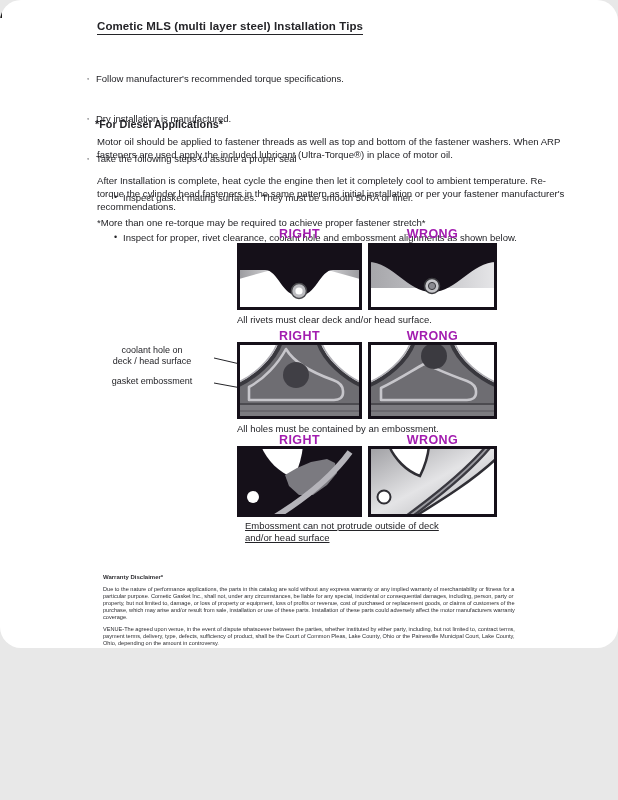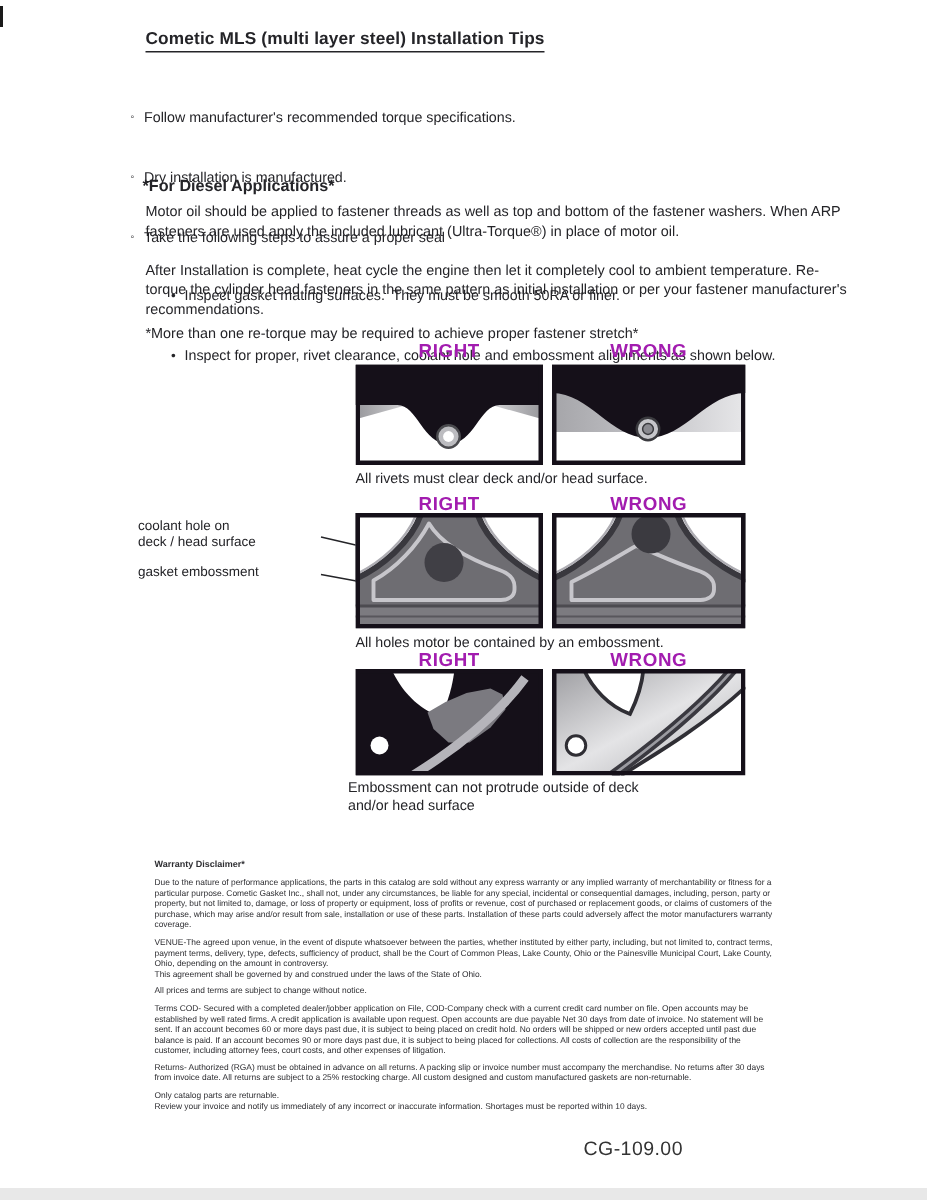--- a/index.html
+++ b/index.html
@@ -1,38 +1,38 @@
 <!DOCTYPE html>
 <html><head>
 <meta charset="utf-8">
 <style>
   html,body{margin:0;padding:0;background:#e8e8e8;}
-  #page{position:relative;width:618px;height:792px;background:#ffffff;
-        font-family:"Liberation Sans",sans-serif;color:#242428;overflow:hidden;}
+  #page{position:relative;width:618px;height:648px;background:#ffffff;
+        font-family:"Liberation Sans",sans-serif;color:#242428;overflow:hidden;border-radius:21px;}
   .abs{position:absolute;}
 
   
   #title{left:97px;top:20px;font-size:11.5px;font-weight:bold;
          border-bottom:1.6px solid #242428;padding-bottom:2px;letter-spacing:.1px;}
 
   
   #tips{left:87px;top:46px;width:480px;font-size:9.5px;line-height:13.2px;white-space:pre-wrap;}
   .bline{display:flex;}
   .bline .mk{width:9px;flex:0 0 9px;font-size:7px;line-height:13.2px;}
   .sub{margin-left:27px;}
   .sub .mk{font-size:9px;}
 
   
   #diesel-heading{left:95px;top:118px;font-size:10.8px;font-weight:bold;}
   .para{left:97px;width:474px;font-size:9.6px;line-height:13px;white-space:pre-wrap;}
 
   
   .rw{font-size:12.5px;font-weight:bold;text-align:center;letter-spacing:.4px;color:#a21caf;}
   .cap{font-size:9.5px;line-height:11.5px;color:#242428;}
-  .annot{font-size:9px;line-height:10.5px;text-align:left;color:#242428;}
+  .annot{font-size:9px;line-height:10.5px;text-align:center;color:#242428;}
   .panel{display:block;}
 
   
   #legal{left:103px;top:574px;width:416px;font-size:5.6px;line-height:7px;color:#2e2e32;}
   #legal p{margin:0 0 4.5px 0;}
   #legal .tight{margin:0;}
   #legal .head{font-weight:bold;font-size:6px;margin-bottom:5px;}
 
   #page-code{left:389px;top:758px;font-size:13px;color:#333;letter-spacing:.3px;}
   #artifact{left:0;top:4px;width:2px;height:14px;background:#1a1a1a;}
@@ -136,21 +136,21 @@
     <line x1="0" y1="69" x2="129" y2="69" stroke="#58575c" stroke-width="1.2"></line>
     <path d="M0,0 H46 C39,20 18,36 0,44 Z" fill="#ffffff" stroke="#39383e" stroke-width="4"></path>
     <path d="M2,40 C17,33 35,19 42,2" stroke="#aeadb3" stroke-width="1.5" fill="none"></path>
     <path d="M129,0 H83 C90,20 111,36 129,44 Z" fill="#ffffff" stroke="#39383e" stroke-width="4"></path>
     <path d="M127,40 C112,33 94,19 87,2" stroke="#aeadb3" stroke-width="1.5" fill="none"></path>
     <path d="M13,58 L13,46 C30,38 45,28 56,22 C63,24 76,31 99,39 C105,41.5 108,45 108,49 L108,51 C108,55.5 104,58 99,58 Z" fill="none" stroke="#c7c6cb" stroke-width="2.6" stroke-linejoin="round"></path>
     <circle cx="66" cy="14" r="13" fill="#3b3a40"></circle>
     <rect x="1.5" y="1.5" width="126" height="74" fill="none" stroke="#151019" stroke-width="3"></rect>
   </svg>
 
-  <div class="abs cap" style="left:237px;top:423px;">All holes motor be contained by an embossment.</div>
+  <div class="abs cap" style="left:237px;top:423px;">All holes must be contained by an embossment.</div>
 
   <div class="abs rw" style="left:237px;top:433px;width:125px;">RIGHT</div>
   <div class="abs rw" style="left:368px;top:433px;width:129px;">WRONG</div>
 
   <svg class="abs panel" style="left:237px;top:446px;" width="125" height="71" viewBox="0 0 125 71">
     <rect width="125" height="71" fill="#151019"></rect>
     <path d="M24,0 C30,14 42,27 57,32 C62,21 65,10 66,0 Z" fill="#ffffff"></path>
     <polygon points="48,29 60,22 74,16 90,13 98,17 100,27 90,39 76,49 62,49 52,40" fill="#7b7a80"></polygon>
     <path d="M38,71 C64,55 94,32 113,6" stroke="#b5b4ba" stroke-width="6" fill="none"></path>
     <circle cx="16" cy="51" r="6" fill="#ffffff"></circle>
@@ -168,21 +168,21 @@
     <rect width="129" height="71" fill="#ffffff"></rect>
     <path d="M0,0 H129 V12 C101,38 67,58 46,71 H0 Z" fill="url(#gb3)"></path>
     <path d="M129,12 C101,38 67,58 46,71" stroke="#2f2e34" stroke-width="2.5" fill="none"></path>
     <path d="M21,0 C27,13 38,25 52,30 C57,20 60,10 61,0 Z" fill="#ffffff" stroke="#2f2e34" stroke-width="2.5"></path>
     <path d="M40,71 C66,52 100,25 121,0" stroke="#3a3940" stroke-width="6.5" fill="none"></path>
     <path d="M40,71 C66,52 100,25 121,0" stroke="#9b9ba1" stroke-width="1.8" fill="none"></path>
     <circle cx="16" cy="51" r="6.5" fill="#ffffff" stroke="#2f2e34" stroke-width="2"></circle>
     <rect x="1.5" y="1.5" width="126" height="68" fill="none" stroke="#151019" stroke-width="3"></rect>
   </svg>
 
-  <div class="abs cap" style="left:232px;top:520px;width:280px;">
+  <div class="abs cap" style="left:245px;top:520px;width:280px;text-decoration:underline;">
     <div>Embossment can not protrude outside of deck</div>
     <div>and/or head surface</div>
   </div>
 
   <div id="legal" class="abs">
     <p class="head">Warranty Disclaimer*</p>
     <p>Due to the nature of performance applications, the parts in this catalog are sold without any express warranty or any implied warranty of merchantability or fitness for a particular purpose.  Cometic Gasket Inc., shall not, under any circumstances, be liable for any special, incidental or consequential damages, including, person, party or property, but not limited to, damage, or loss of property or equipment, loss of profits or revenue, cost of purchased or replacement goods, or claims of customers of the purchase, which may arise and/or result from sale, installation or use of these parts.  Installation of these parts could adversely affect the motor manufacturers warranty coverage.</p>
     <p class="tight">VENUE-The agreed upon venue, in the event of dispute whatsoever between the parties, whether instituted by either party, including, but not limited to, contract terms, payment terms, delivery, type, defects, sufficiency of product, shall be the Court of Common Pleas, Lake County, Ohio or the Painesville Municipal Court, Lake County, Ohio, depending on the amount in controversy.</p>
     <p>This agreement shall be governed by and construed under the laws of the State of Ohio.</p>
     <p>All prices and terms are subject to change without notice.</p>

